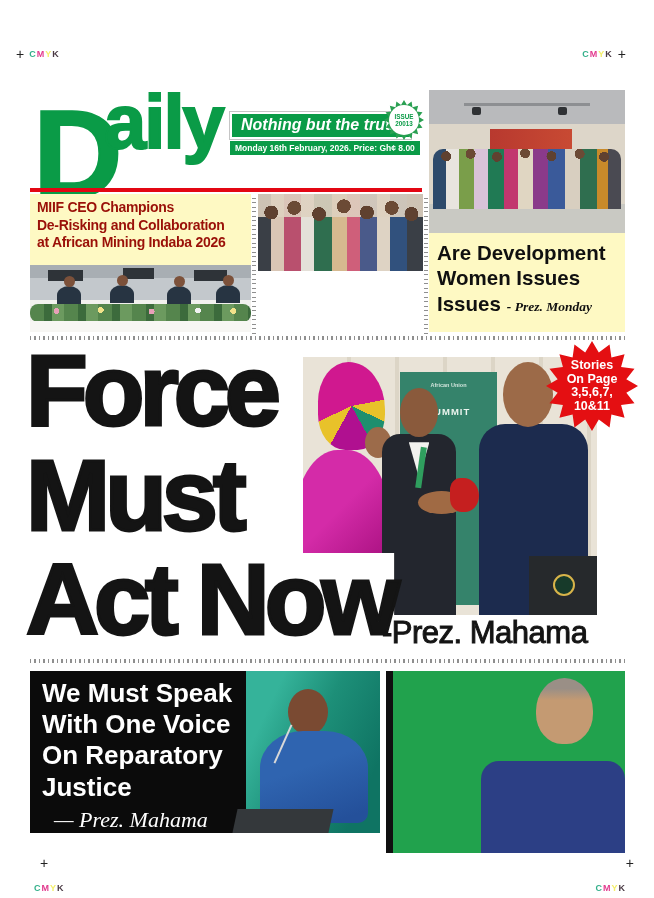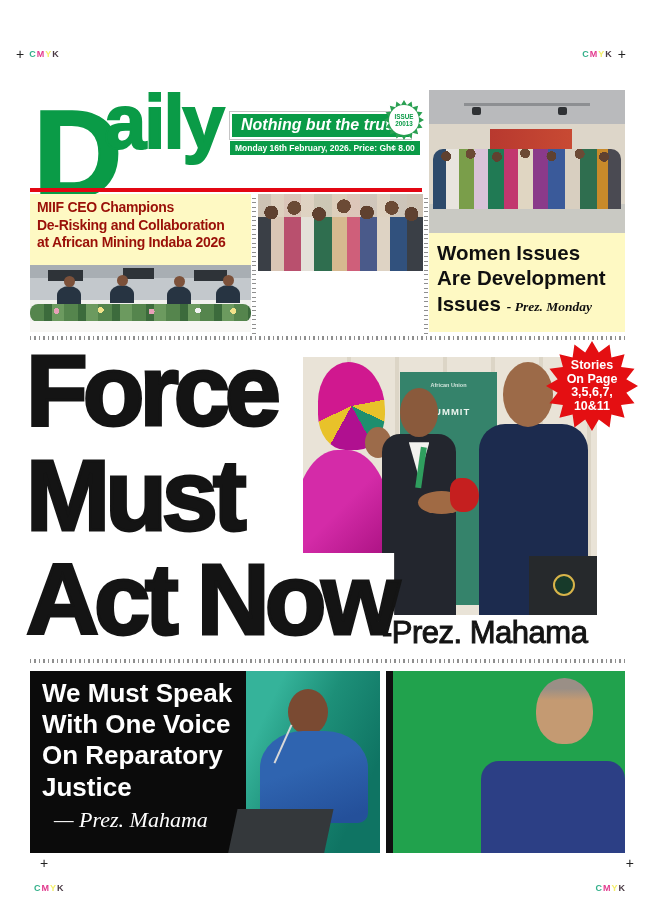--- a/index.html
+++ b/index.html
@@ -126,21 +126,21 @@
 
   .lead-headline{position:absolute;left:26px;top:338px;z-index:2;color:#141414;font-weight:bold;
       font-size:101px;line-height:1.035;letter-spacing:-5px;-webkit-text-stroke:3px #141414;white-space:nowrap;}
   .stories-badge{position:absolute;left:546px;top:341px;width:92px;height:90px;background:#e40f12;z-index:5;
       display:flex;align-items:center;justify-content:center;}
   .stories-badge .txt{color:#fff;font-weight:bold;font-size:12.5px;line-height:1.08;text-align:center;}
   .lead-attr{position:absolute;left:382px;top:615px;z-index:4;color:#141414;font-weight:normal;
       font-size:31px;letter-spacing:-0.5px;-webkit-text-stroke:1px #141414;white-space:nowrap;}
 
   
-  .bl-box{position:absolute;left:30px;top:671px;width:350px;height:182px;background:#0b0b0b;overflow:hidden;}
+  .bl-box{position:absolute;left:30px;top:671px;width:350px;height:162px;background:#0b0b0b;overflow:hidden;}
   .bl-text{position:absolute;left:12px;top:7px;color:#fff;font-weight:bold;font-size:26px;line-height:1.2;z-index:2;}
   .bl-attr{font-family:"Liberation Serif",serif;font-style:italic;font-size:22px;font-weight:normal;
       margin-top:4px;padding-left:12px;}
   .bl-photo{position:absolute;left:216px;top:0;width:134px;height:182px;z-index:1;
       background:linear-gradient(115deg,#35b39a 0 18%,#1d8f78 45%,#0f7463 80%);}
   .bl-photo .head{position:absolute;left:42px;top:18px;width:40px;height:46px;border-radius:50%;background:#7a4a32;}
   .bl-photo .body{position:absolute;left:14px;top:60px;width:108px;height:92px;border-radius:40% 40% 10px 10px;
       background:linear-gradient(160deg,#2f64b0 0 40%,#24509a 90%);}
   .bl-photo .pod{position:absolute;left:-14px;bottom:-8px;width:96px;height:52px;background:#34383b;transform:skewX(-12deg);}
   .bl-photo .mic{position:absolute;left:36px;top:52px;width:2px;height:42px;background:#d8d8d8;transform:rotate(24deg);}
@@ -214,22 +214,22 @@
   <div class="photo crowd"></div>
 
   <div class="photo hall">
     <div class="truss"></div>
     <div class="lamp" style="left:22%;top:12%;"></div>
     <div class="lamp" style="left:66%;top:12%;"></div>
     <div class="banner"></div>
     <div class="crowdstrip"></div>
   </div>
   <div class="ybox women">
+    <div>Are Development</div>
     <div>Women Issues</div>
-    <div>Are Development</div>
     <div><span>Issues</span><span class="attr">- Prez. Monday</span></div>
   </div>
 
   <div class="dot-v" style="left:252px;top:196px;height:138px;"></div>
   <div class="dot-v" style="left:424px;top:196px;height:138px;"></div>
   <div class="dot-h" style="left:30px;top:336px;width:596px;"></div>
   <div class="dot-h" style="left:30px;top:659px;width:596px;"></div>
 
   <div class="photo lead-photo">
     <div class="board">

